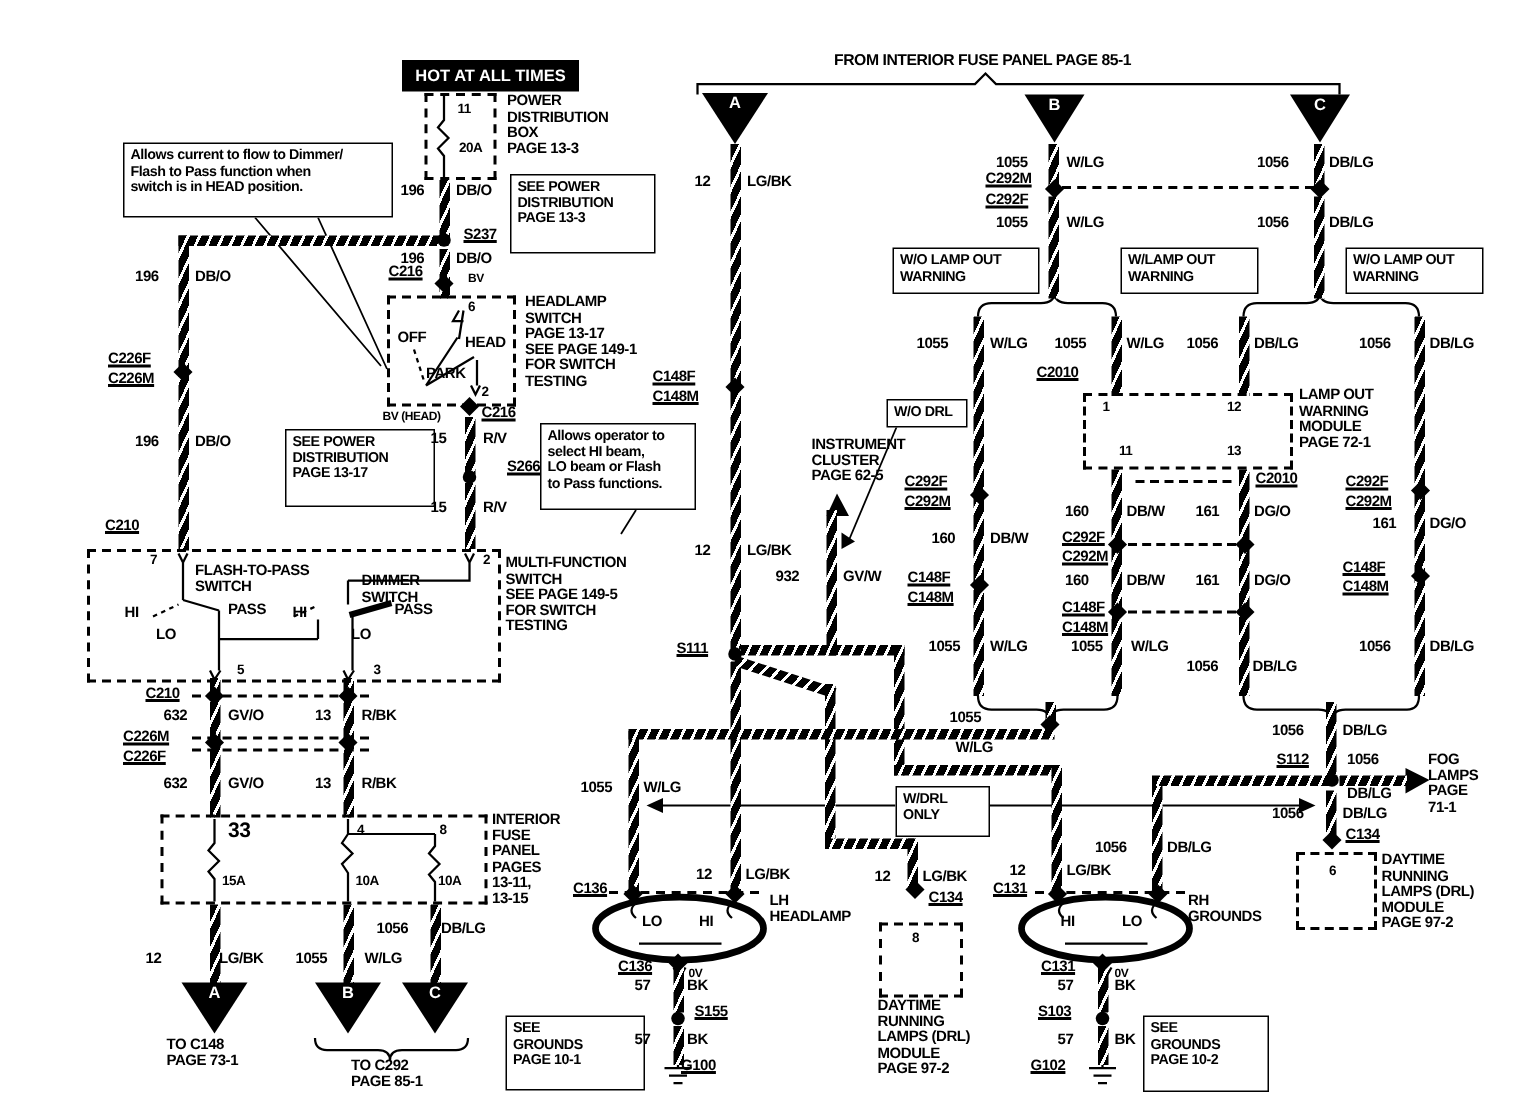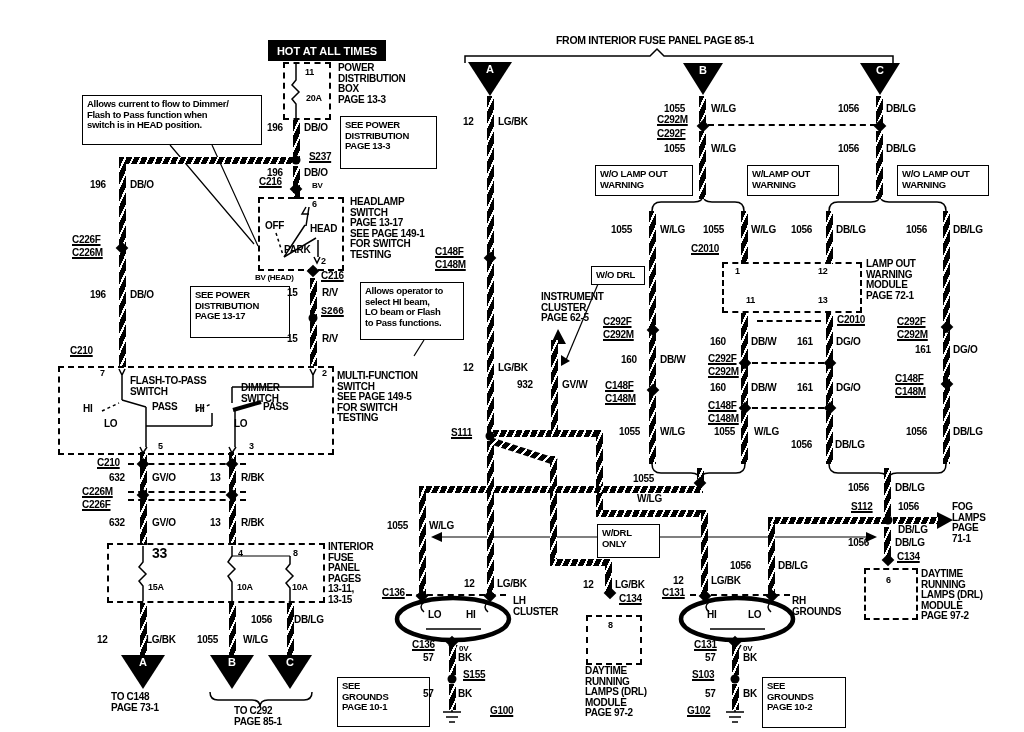--- a/index.html
+++ b/index.html
@@ -225,21 +225,21 @@
 TESTING</div>
     <div class="lbl" style="left: 312px; top: 199px; font-size: 9px;">6</div>
     <div class="lbl" style="left: 265px; top: 221px;">OFF</div>
     <div class="lbl" style="left: 310px; top: 224px;">HEAD</div>
     <div class="lbl" style="left: 284px; top: 245px;">PARK</div>
     <div class="lbl" style="left: 321px; top: 256px; font-size: 9px;">2</div>
     <div class="lbl" style="left: 255px; top: 273px; font-size: 8px;">BV (HEAD)</div>
     <div class="lbl u" style="left: 321px; top: 271px;">C216</div>
     <div class="lbl" style="left: 287px; top: 288px;">15</div>
     <div class="lbl" style="left: 322px; top: 288px;">R/V</div>
-    <div class="lbl u" style="left: 321px; top: 307px; font-family: Liberation Mono, monospace;">S266</div>
+    <div class="lbl u" style="left: 338px; top: 307px;">S266</div>
     <div class="lbl" style="left: 287px; top: 334px;">15</div>
     <div class="lbl" style="left: 322px; top: 334px;">R/V</div>
     <div class="lbl" style="left: 90px; top: 180px;">196</div>
     <div class="lbl" style="left: 130px; top: 180px;">DB/O</div>
     <div class="lbl u" style="left: 72px; top: 235px;">C226F</div>
     <div class="lbl u" style="left: 72px; top: 248px;">C226M</div>
     <div class="lbl" style="left: 90px; top: 290px;">196</div>
     <div class="lbl" style="left: 130px; top: 290px;">DB/O</div>
     <div class="lbl u" style="left: 70px; top: 346px;">C210</div>
     <div class="lbl" style="left: 100px; top: 368px; font-size: 9px;">7</div>
@@ -308,29 +308,29 @@
 CLUSTER
 PAGE 62-5</div>
     <div class="lbl" style="left: 387px; top: 521px;">1055</div>
     <div class="lbl" style="left: 429px; top: 521px;">W/LG</div>
     <div class="lbl" style="left: 464px; top: 579px;">12</div>
     <div class="lbl" style="left: 497px; top: 579px;">LG/BK</div>
     <div class="lbl u" style="left: 382px; top: 588px;">C136</div>
     <div class="lbl" style="left: 428px; top: 610px;">LO</div>
     <div class="lbl" style="left: 466px; top: 610px;">HI</div>
     <div class="lbl" style="left: 513px; top: 596px;">LH
-CLUSTER</div>
+HEADLAMP</div>
     <div class="lbl u" style="left: 412px; top: 640px;">C136</div>
     <div class="lbl" style="left: 459px; top: 644px; font-size: 8px;">0V</div>
     <div class="lbl" style="left: 423px; top: 653px;">57</div>
     <div class="lbl" style="left: 458px; top: 653px;">BK</div>
     <div class="lbl u" style="left: 463px; top: 670px;">S155</div>
     <div class="lbl" style="left: 423px; top: 689px;">57</div>
     <div class="lbl" style="left: 458px; top: 689px;">BK</div>
-    <div class="lbl u" style="left: 490px; top: 706px;">G100</div>
+    <div class="lbl u" style="left: 454px; top: 706px;">G100</div>
     <div class="lbl" style="left: 633px; top: 474px;">1055</div>
     <div class="lbl" style="left: 637px; top: 494px;">W/LG</div>
     <div class="lbl" style="left: 583px; top: 580px;">12</div>
     <div class="lbl" style="left: 615px; top: 580px;">LG/BK</div>
     <div class="lbl u" style="left: 619px; top: 594px;">C134</div>
     <div class="lbl" style="left: 608px; top: 620px; font-size: 9px;">8</div>
     <div class="lbl" style="left: 585px; top: 666px;">DAYTIME
 RUNNING
 LAMPS (DRL)
 MODULE

